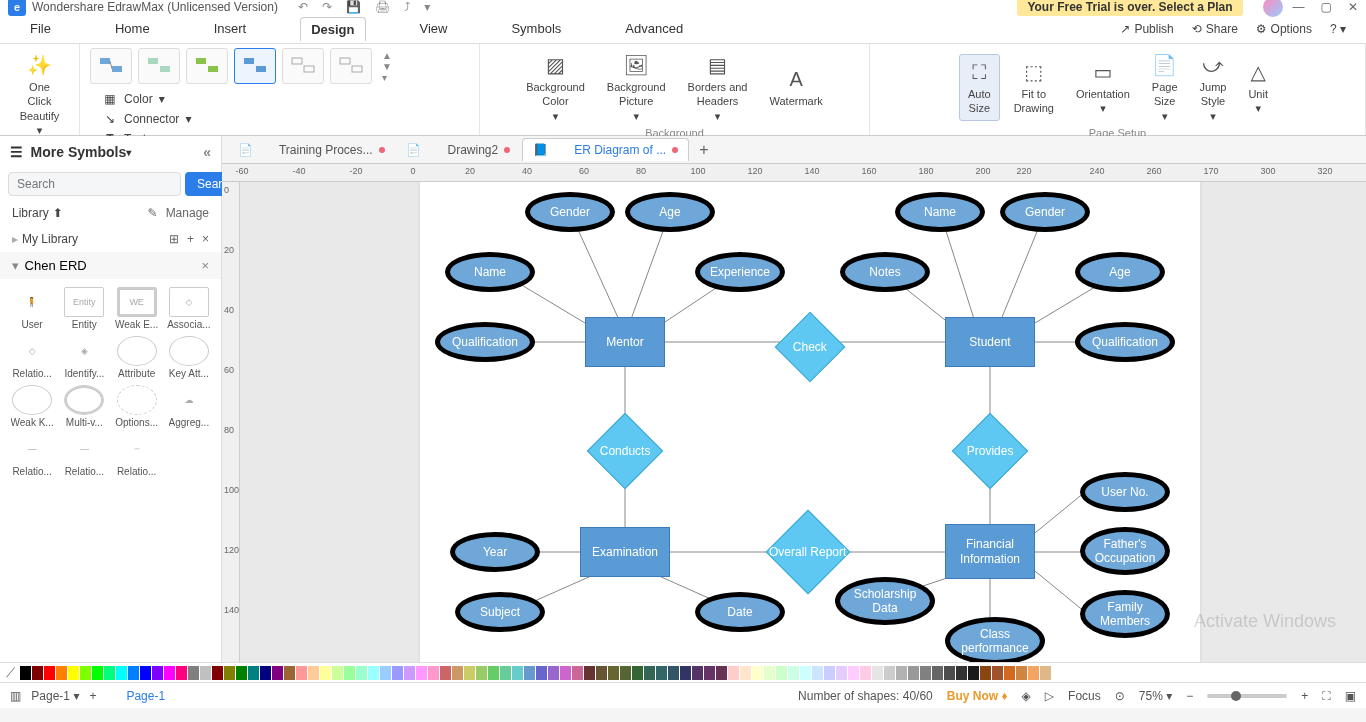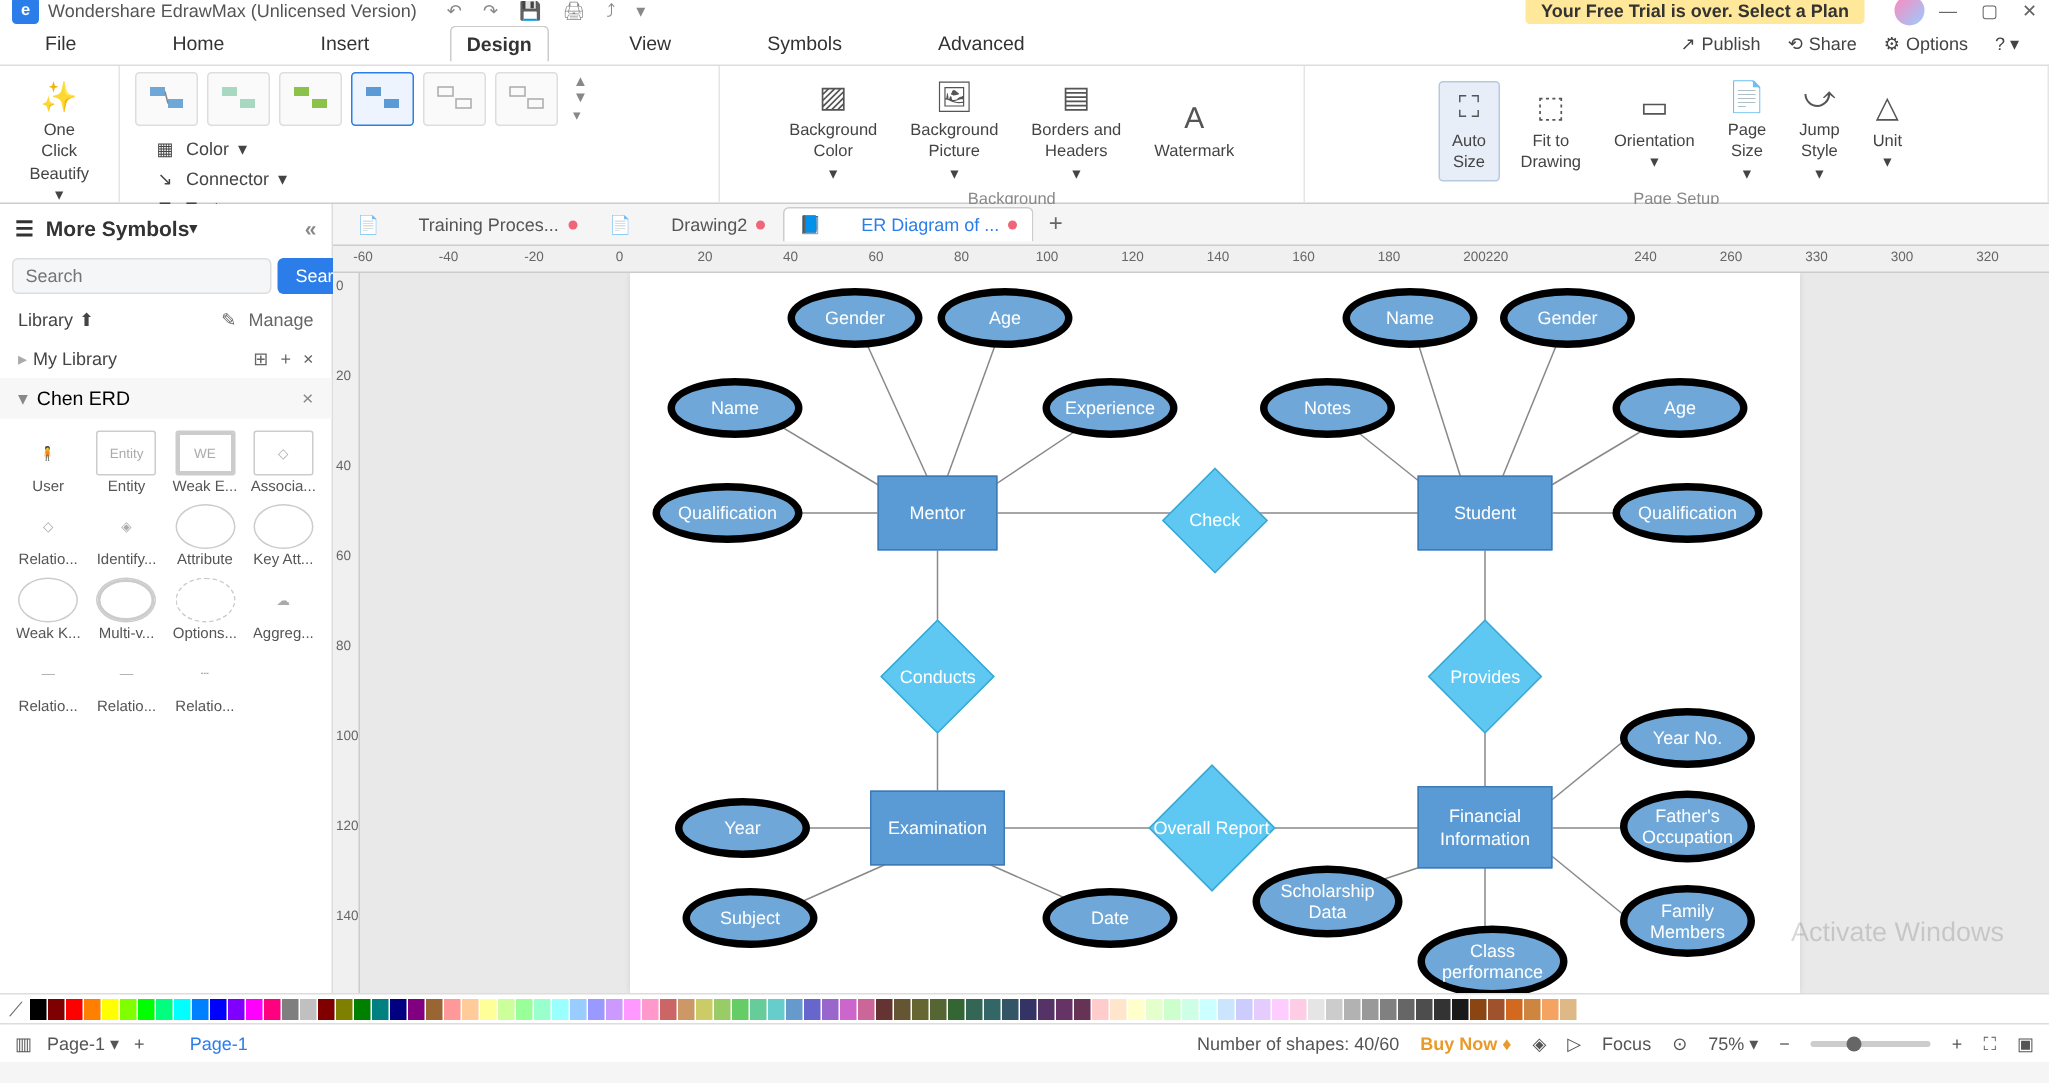--- a/index.html
+++ b/index.html
@@ -367,24 +367,24 @@
         <span class="tick" style="left: 248px;">20</span>
         <span class="tick" style="left: 305px;">40</span>
         <span class="tick" style="left: 362px;">60</span>
         <span class="tick" style="left: 419px;">80</span>
         <span class="tick" style="left: 476px;">100</span>
         <span class="tick" style="left: 533px;">120</span>
         <span class="tick" style="left: 590px;">140</span>
         <span class="tick" style="left: 647px;">160</span>
         <span class="tick" style="left: 704px;">180</span>
         <span class="tick" style="left: 761px;">200</span>
-        <span class="tick" style="left: 776px;">220</span>
+        <span class="tick" style="left: 802px;">220</span>
         <span class="tick" style="left: 875px;">240</span>
         <span class="tick" style="left: 932px;">260</span>
-        <span class="tick" style="left: 989px;">330</span>
+        <span class="tick" style="left: 989px;">170</span>
         <span class="tick" style="left: 1046px;">300</span>
         <span class="tick" style="left: 1103px;">320</span>
       </div>
     <div class="canvas-row">
       <div class="ruler-v" id="ruler-v">
           <span class="tick" style="top: 8px;">0</span>
           <span class="tick" style="top: 68px;">20</span>
           <span class="tick" style="top: 128px;">40</span>
           <span class="tick" style="top: 188px;">60</span>
           <span class="tick" style="top: 248px;">80</span>
@@ -485,21 +485,21 @@
             </div>
           <div class="er rel" style="left:358px;top:340px;width:60px;height:60px">
               <span>Overall Report</span>
             </div>
 
           <div class="er entity" style="left:525px;top:342px;width:90px;height:55px">
               <span style="white-space:pre-line">Financial
 Information</span>
             </div>
           <div class="er attr" style="left:660px;top:290px;width:90px;height:40px">
-              <span>Year No.</span>
+              <span>User No.</span>
             </div>
           <div class="er attr" style="left:660px;top:345px;width:90px;height:48px">
               <span style="white-space:pre-line">Father's
 Occupation</span>
             </div>
           <div class="er attr" style="left:415px;top:395px;width:100px;height:48px">
               <span style="white-space:pre-line">Scholarship
 Data</span>
             </div>
           <div class="er attr" style="left:660px;top:408px;width:90px;height:48px">

